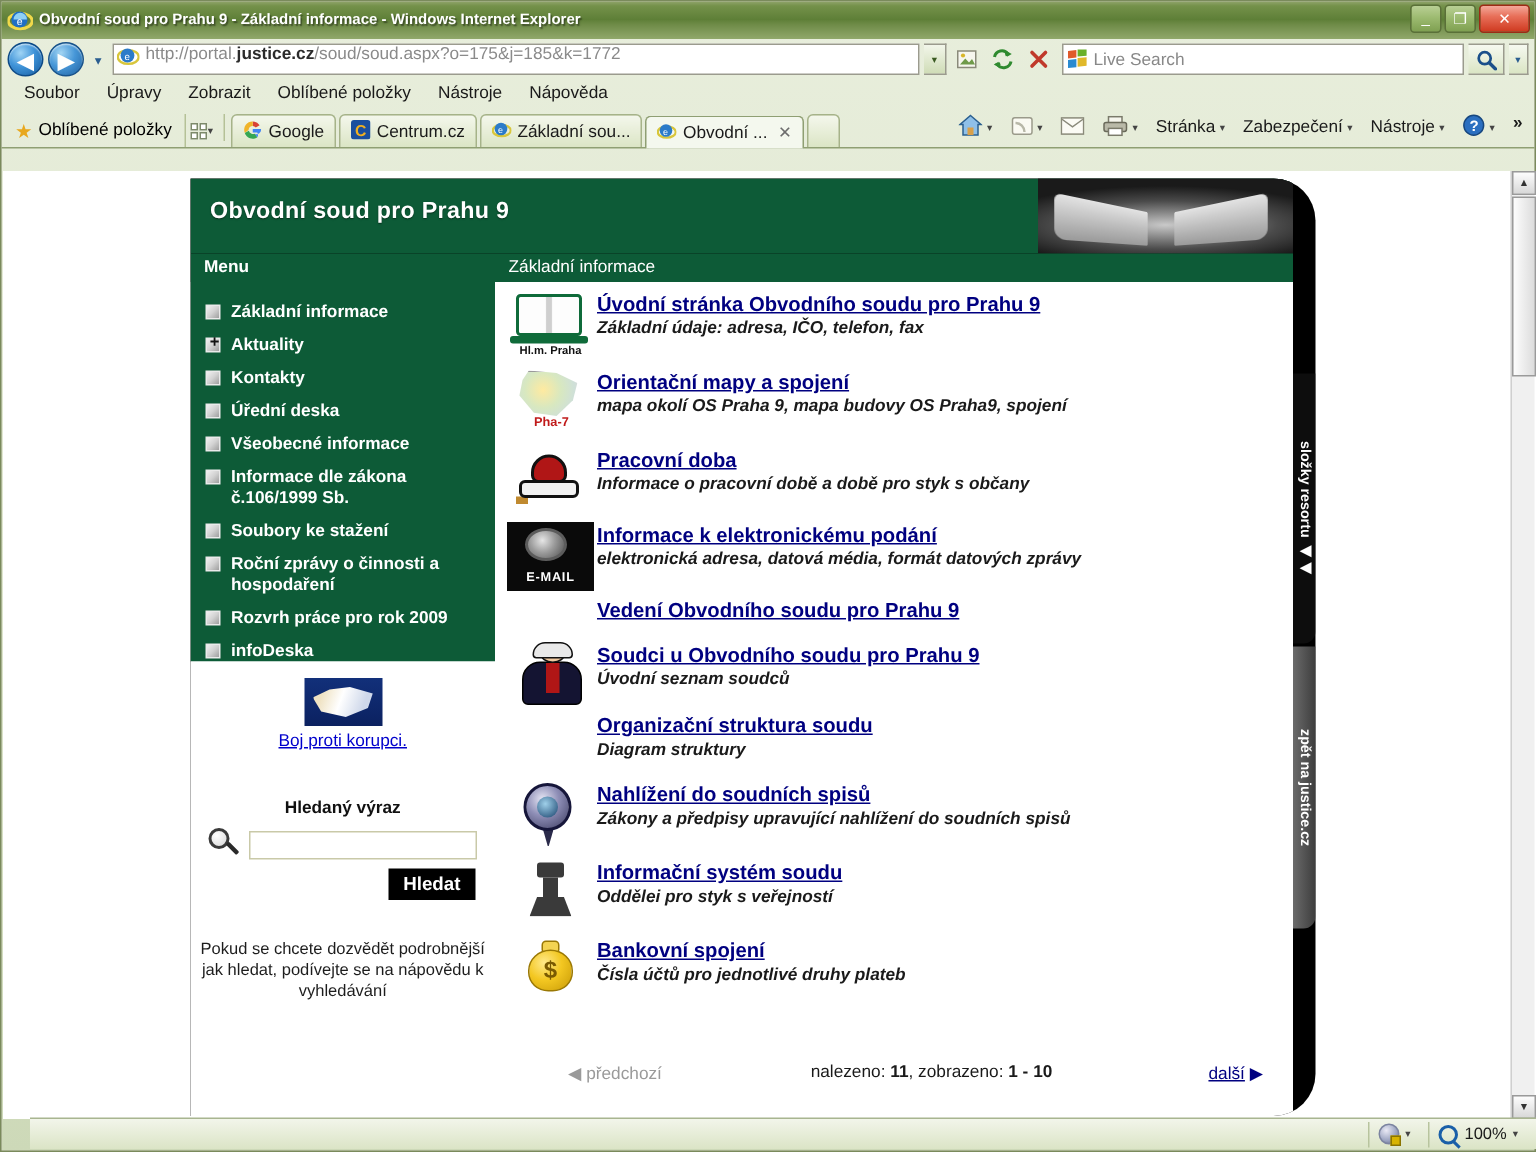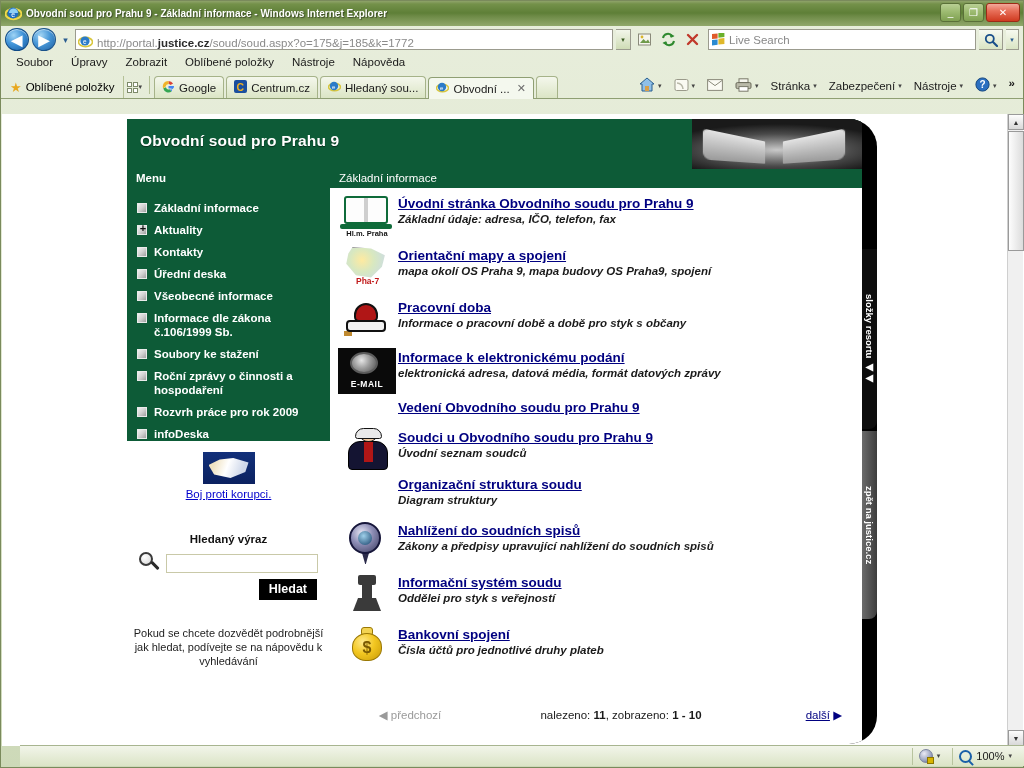--- a/index.html
+++ b/index.html
@@ -65,21 +65,21 @@
     background: radial-gradient(circle at 35% 30%, #9fd4f5 0%, #3f93d8 45%, #14599e 100%);
     border: 1px solid #0e4a86;
     box-shadow: inset 0 1px 1px rgba(255,255,255,.6);
   }
   .navbtn.back { }
   .navbtn.fwd { opacity:0.95; }
   .navdrop { width: 13px; text-align:center; color:#2a5d90; font-size:9px; }
   #addrbar {
     flex: 0 0 auto; width: 538px; height: 21px;
     background: #fff; border: 1px solid #9b9b8e;
-    display: flex; align-items: flex-end;
+    display: flex; align-items: flex-start;
     padding: 0 0 0 2px;
     font-size: 11.5px; color: #8a8a8a;
   }
   #addrbar .pageicon {
     width:15px;height:15px;margin-right:4px;flex:0 0 auto;
   }
   #addrbar .urltext { white-space: nowrap; overflow: hidden; }
   #addrbar .urltext b { color: #2b2b2b; font-weight: bold; }
   #addr-drop {
     width:15px;height:21px;border:1px solid #9b9b8e;border-left:none;
@@ -521,21 +521,21 @@
     </div>
 
     <div class="tab">
       <span>
         <svg width="13" height="13" viewBox="0 0 13 13">
             <ellipse cx="6.5" cy="7" rx="6" ry="3.8" fill="none" stroke="#d8c63c" stroke-width="1.5"></ellipse>
             <circle cx="6" cy="6" r="4.2" fill="#2b7bc9"></circle>
             <text x="4" y="8.8" font-size="6" fill="#fff" font-family="Liberation Sans">e</text>
           </svg>
       </span>
-      <span>Hledaný sou...</span>
+      <span>Základní sou...</span>
     </div>
     <div class="tab active">
       <span>
         <svg width="13" height="13" viewBox="0 0 13 13">
             <ellipse cx="6.5" cy="7" rx="6" ry="3.8" fill="none" stroke="#d8c63c" stroke-width="1.5"></ellipse>
             <circle cx="6" cy="6" r="4.2" fill="#2b7bc9"></circle>
             <text x="4" y="8.8" font-size="6" fill="#fff" font-family="Liberation Sans">e</text>
           </svg>
       </span>
       <span>Obvodní ...</span>

